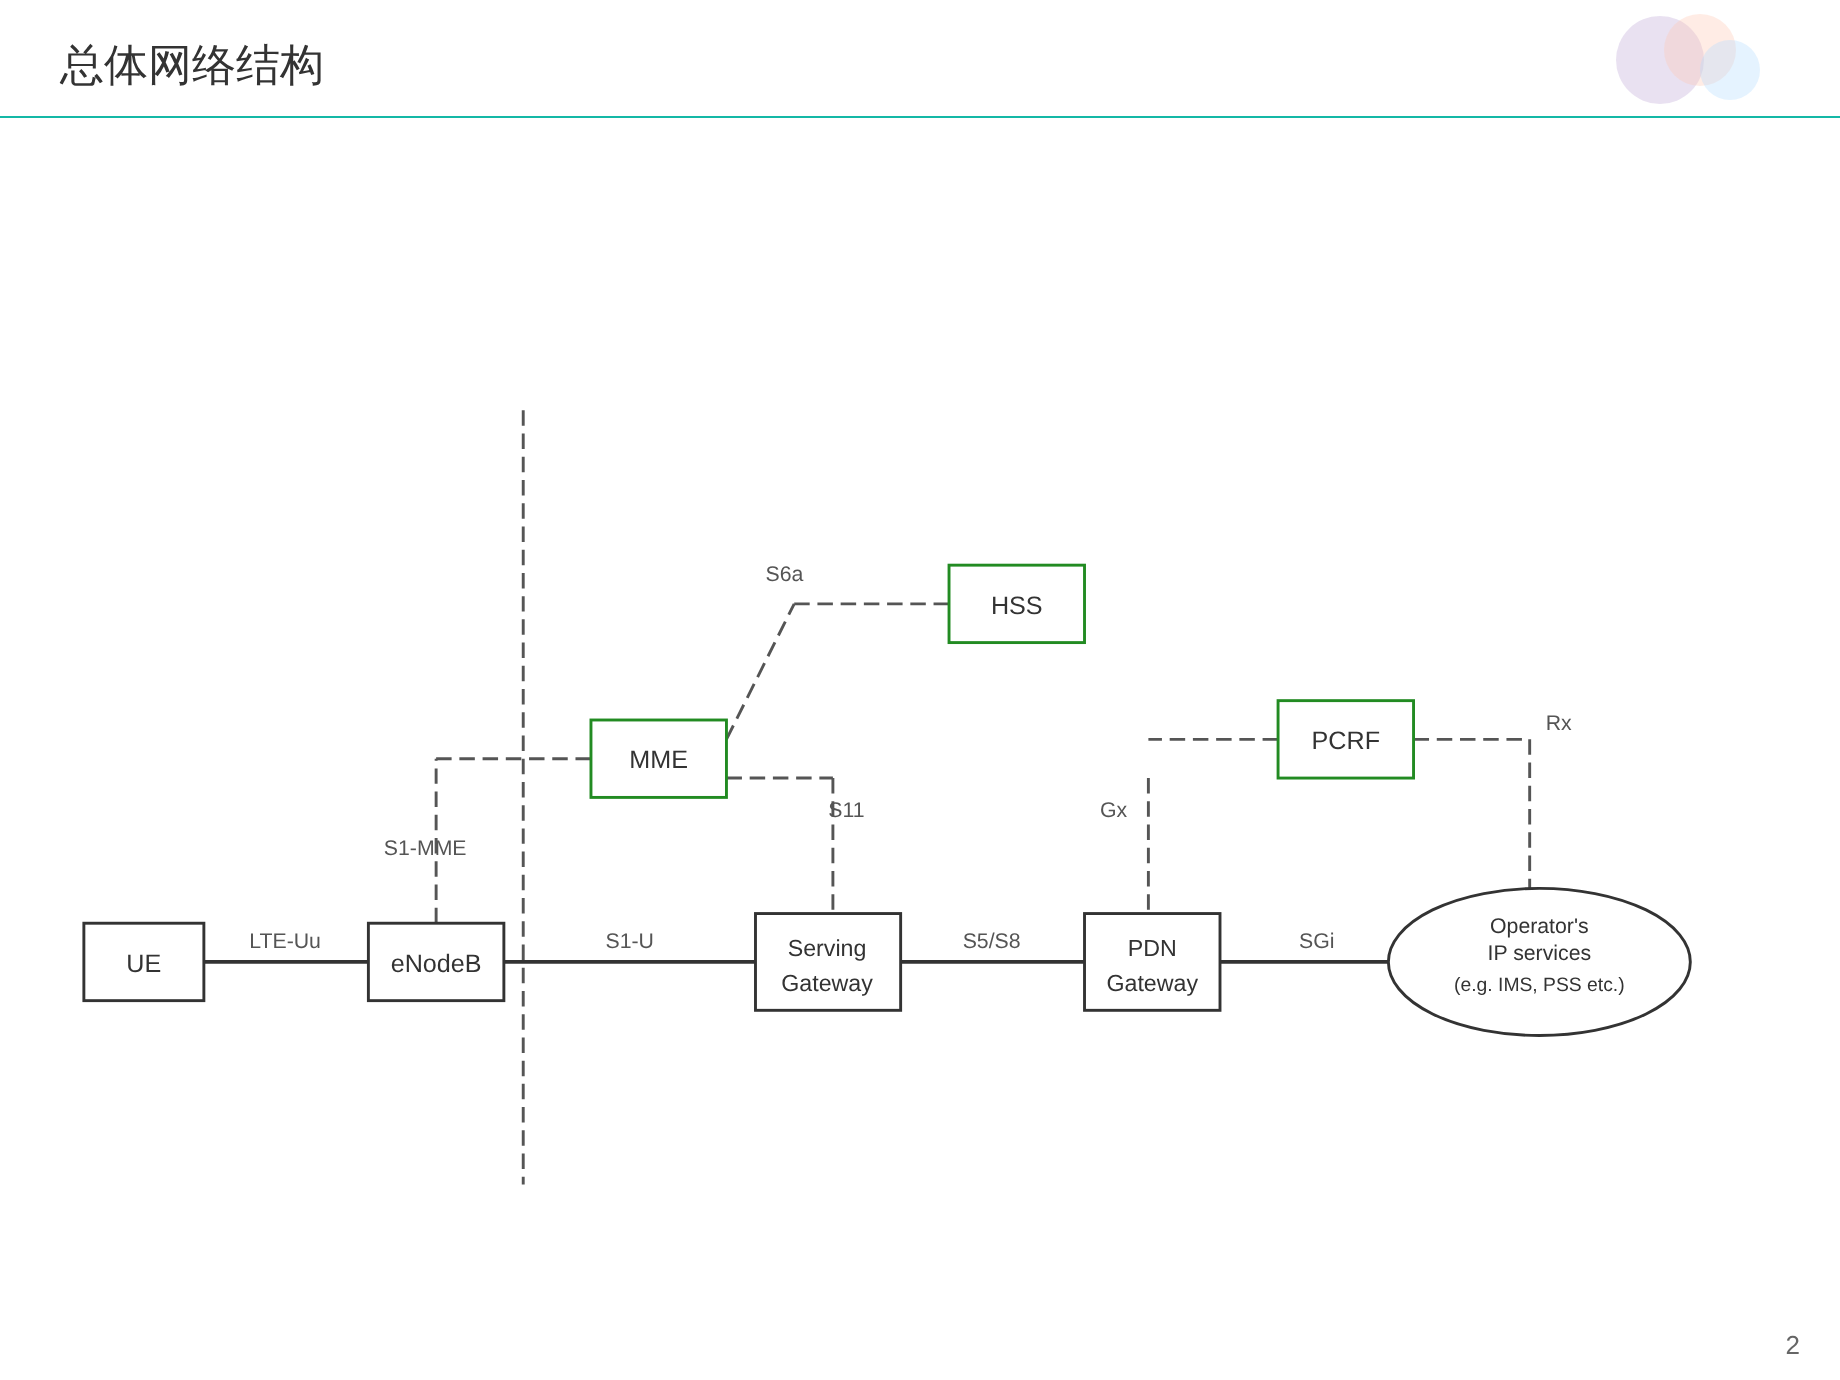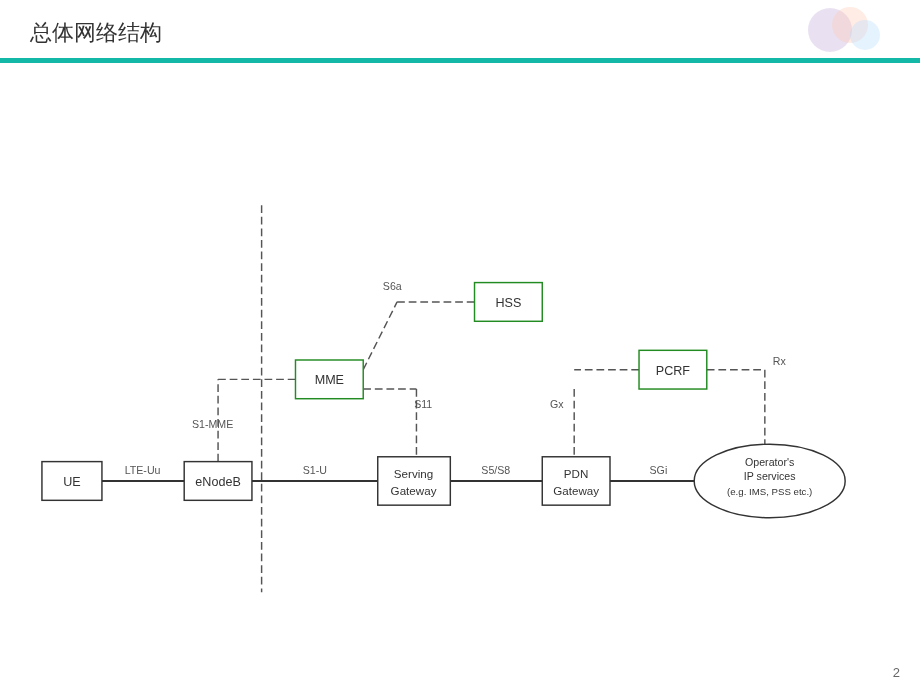--- a/index.html
+++ b/index.html
@@ -15,21 +15,21 @@
     .page-container {
       width: 920px;
       height: 690px;
       position: relative;
       background: #fff;
     }
 
     
     .header {
       padding: 18px 30px 10px 30px;
-      border-bottom: 5px solid #14b8a6;
+      border-bottom: 1px solid #14b8a6;
       display: flex;
       align-items: center;
     }
 
     .header-title {
       font-size: 22px;
       color: #333;
       font-weight: normal;
     }
 

